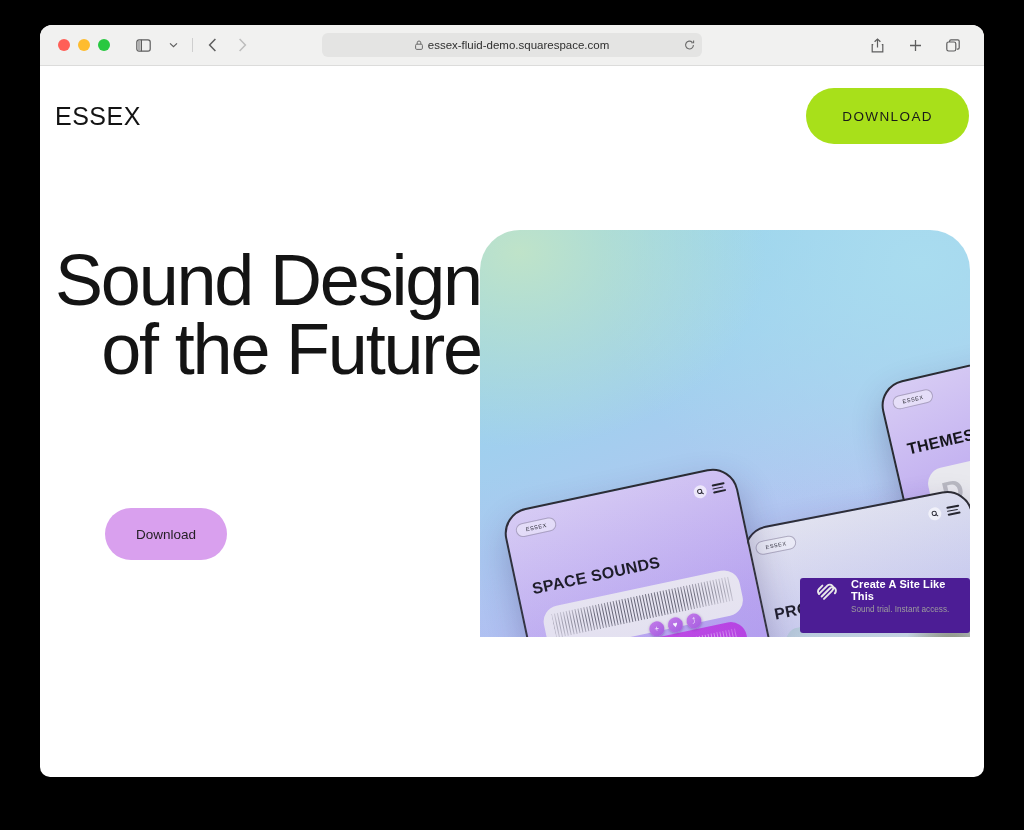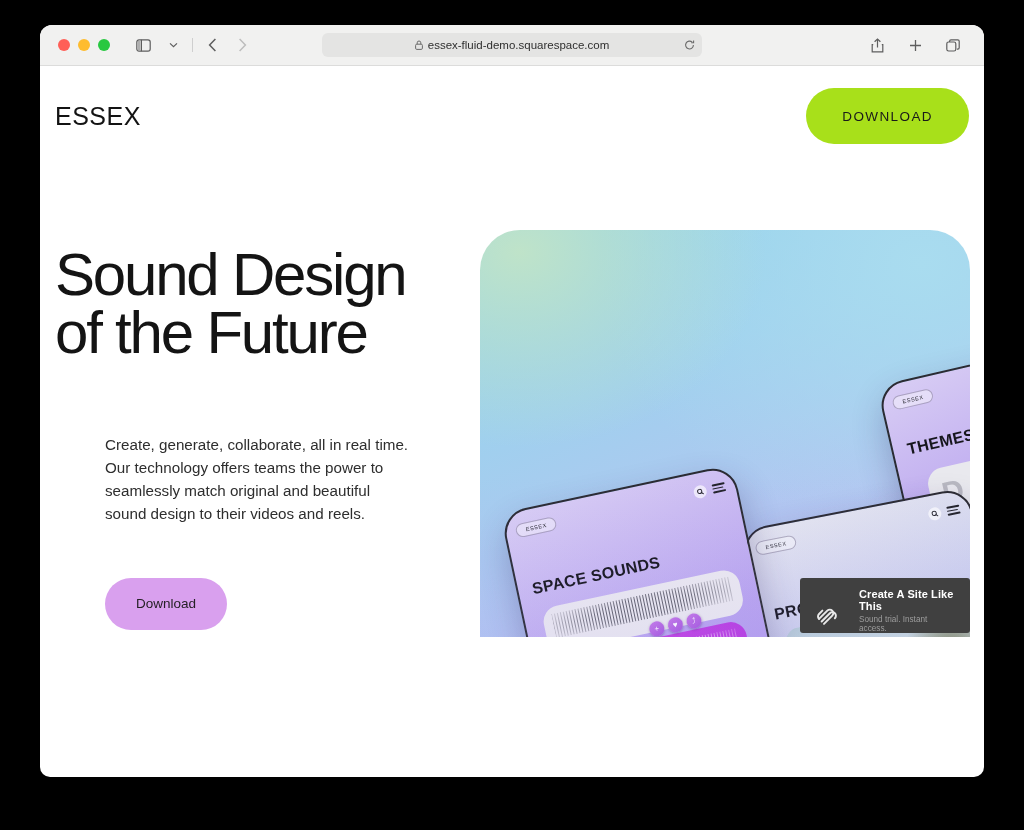--- a/index.html
+++ b/index.html
@@ -298,26 +298,27 @@
     font-size: 30px;
     font-weight: 700;
     color: #b9b9c2;
     line-height: 0.96;
     letter-spacing: 1px;
   }
 
   
   .hero-text { position: absolute; left: 15px; top: 180px; z-index: 10; }
   .headline {
-    font-size: 60px;
+    font-size: 72px;
     line-height: 0.96;
     letter-spacing: -2.2px;
     font-weight: 300;
     color: #141414;
     white-space: pre-line;
+    text-align: right;
   }
   .sub-block { margin-top: 72px; margin-left: 50px; }
   .sub-copy {
     font-size: 15.2px;
     line-height: 1.52;
     color: #2e2e2e;
     white-space: pre-line;
     max-width: 330px;
   }
   .btn-download-hero {
@@ -333,25 +334,25 @@
     cursor: pointer;
   }
 
   
   .sqsp-badge {
     position: absolute;
     right: 14px;
     bottom: 4px;
     width: 170px;
     height: 55px;
-    background: #404040;
+    background: #4c1d95;
     border-radius: 3px;
     display: flex;
-    align-items: flex-end;
-    gap: 19px;
+    align-items: flex-start;
+    gap: 11px;
     padding: 0 14px;
     z-index: 30;
   }
   .sqsp-badge .txts { display: flex; flex-direction: column; gap: 3px; }
   .sqsp-title { color: #ffffff; font-size: 11px; font-weight: 700; letter-spacing: 0.1px; }
   .sqsp-sub { color: #9d9d9d; font-size: 8.2px; }
 </style>
 </head>
 <body>
 
@@ -558,24 +559,20 @@
         <div class="themes-card" style="left:10px; top:120px; width:190px; height:190px;">
           
         </div>
       </div>
     </div>
 
     <div class="hero-text">
       <h1 class="headline">Sound Design
 of the Future</h1>
       <div class="sub-block">
-        <p class="sub-copy">Create, generate, collaborate, all in real time.
-Our technology offers teams the power to
-seamlessly match original and beautiful
-sound design to their videos and reels.</p>
         <button class="btn-download-hero">Download</button>
       </div>
     </div>
 
     <div class="sqsp-badge">
       <span>
         <svg width="26" height="26" viewBox="0 0 32 32" fill="none" stroke="#e8e8e8" stroke-width="2.4" stroke-linecap="round">
           <path d="M6.2 19.6 16.4 9.4a4.3 4.3 0 0 1 6.1 6.1L12.3 25.7"></path>
           <path d="M9.4 22.8 19.6 12.6a4.3 4.3 0 0 1 6.1 6.1"></path>
           <path d="M6.2 19.6a4.3 4.3 0 0 1 0-6.1l4.1-4.1"></path>

